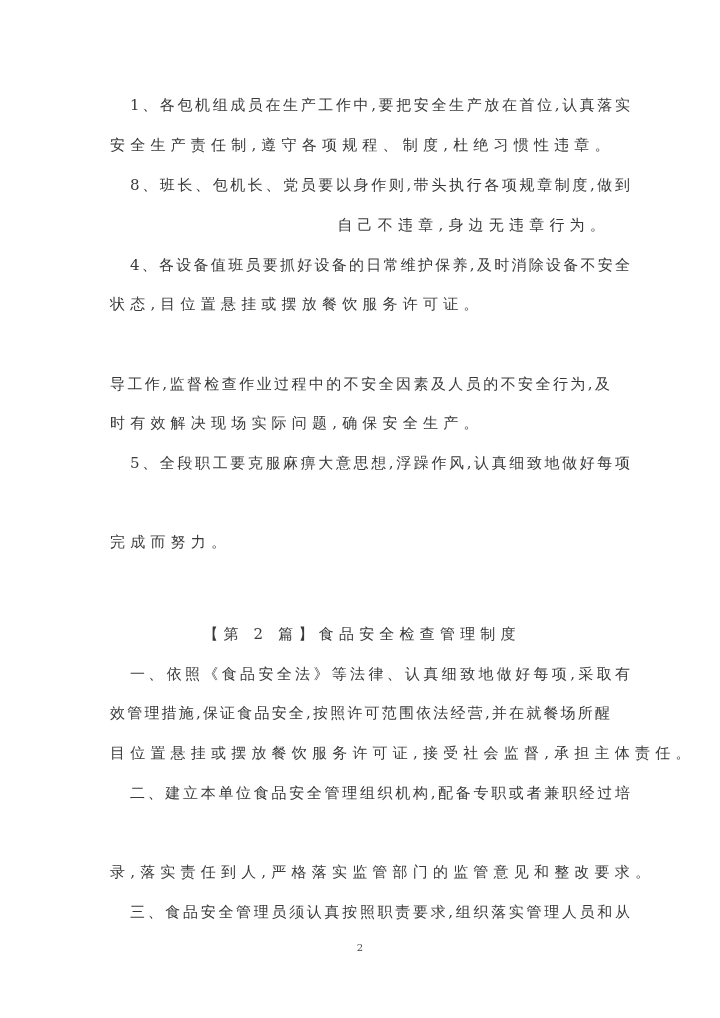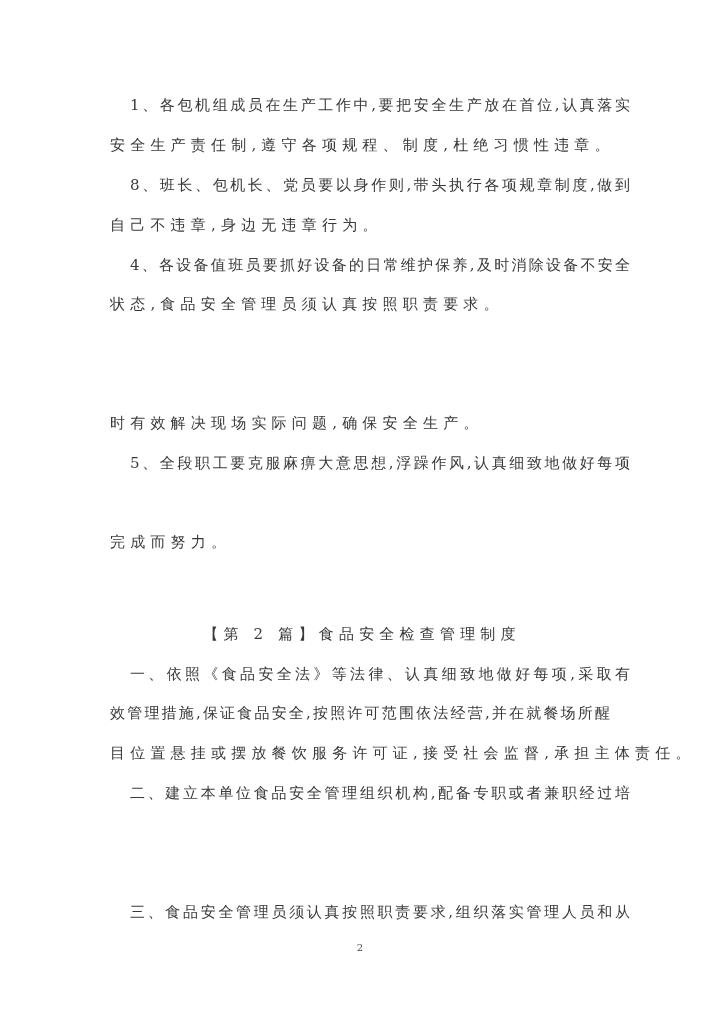--- a/index.html
+++ b/index.html
@@ -15,34 +15,36 @@
 </style>
 </head>
 <body>
 
 <div class="page">
 
   <div class="line indent justify" style="top:95px;">1、各包机组成员在生产工作中,要把安全生产放在首位,认真落实</div>
   <div class="line" style="top:135px;">安全生产责任制,遵守各项规程、制度,杜绝习惯性违章。</div>
 
   <div class="line indent justify" style="top:175px;">8、班长、包机长、党员要以身作则,带头执行各项规章制度,做到</div>
-  <div class="line" style="top:215px;">自己不违章,身边无违章行为。</div>
+  <div class="line" style="top:215px;text-align:right;">自己不违章,身边无违章行为。</div>
 
   <div class="line indent justify" style="top:255px;">4、各设备值班员要抓好设备的日常维护保养,及时消除设备不安全</div>
-  <div class="line" style="top:294px;">状态,食品安全管理员须认真按照职责要求。</div>
+  <div class="line" style="top:294px;">状态,目位置悬挂或摆放餐饮服务许可证。</div>
 
+  <div class="line justify" style="top:374px;">导工作,监督检查作业过程中的不安全因素及人员的不安全行为,及</div>
   <div class="line" style="top:413px;">时有效解决现场实际问题,确保安全生产。</div>
 
   <div class="line indent justify" style="top:453px;">5、全段职工要克服麻痹大意思想,浮躁作风,认真细致地做好每项</div>
   <div class="line" style="top:532px;">完成而努力。</div>
 
   <div class="line" style="top:624px; left:112px;text-align:center;">【第 2 篇】食品安全检查管理制度</div>
 
   <div class="line indent justify" style="top:664px;">一、依照《食品安全法》等法律、认真细致地做好每项,采取有</div>
   <div class="line justify" style="top:703px;">效管理措施,保证食品安全,按照许可范围依法经营,并在就餐场所醒</div>
   <div class="line" style="top:743px;">目位置悬挂或摆放餐饮服务许可证,接受社会监督,承担主体责任。</div>
 
   <div class="line indent justify" style="top:783px;">二、建立本单位食品安全管理组织机构,配备专职或者兼职经过培</div>
+  <div class="line" style="top:862px;">录,落实责任到人,严格落实监管部门的监管意见和整改要求。</div>
 
   <div class="line indent justify" style="top:902px;">三、食品安全管理员须认真按照职责要求,组织落实管理人员和从</div>
 
   <div class="page-num">2</div>
 </div>
 
 </body></html>

